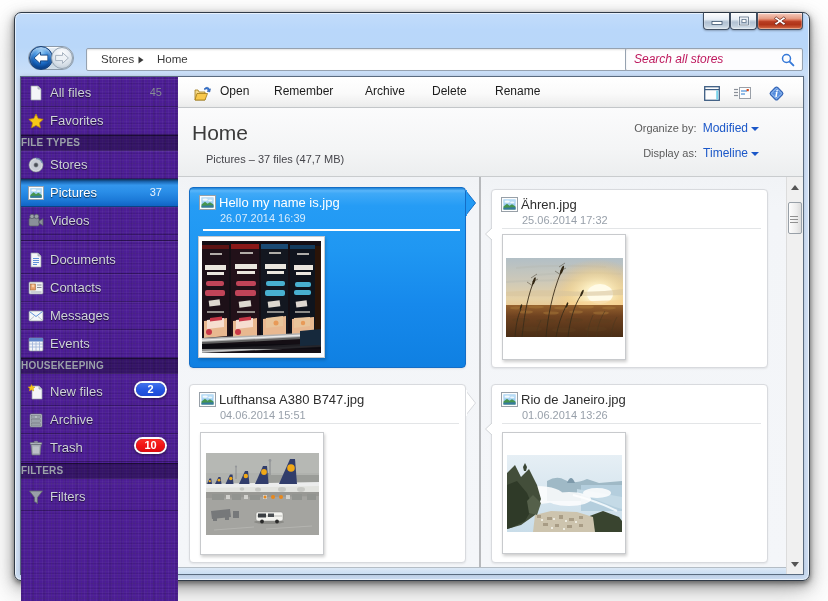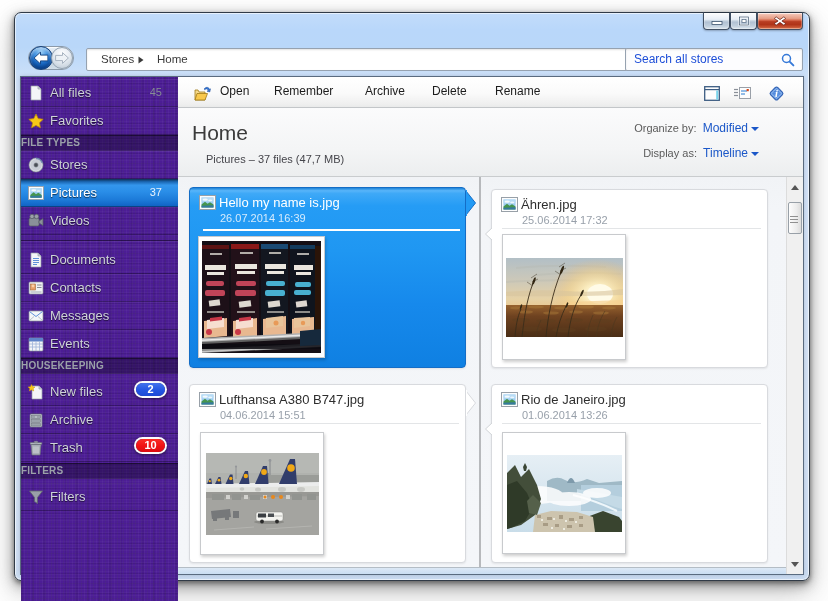--- a/index.html
+++ b/index.html
@@ -17,21 +17,21 @@
 .cap svg{position:absolute;left:50%;top:50%;transform:translate(-50%,-50%)}
 
 .navcap{position:absolute;left:13px;top:33px;width:46px;height:24px;border-radius:12px;background:linear-gradient(180deg,#e9f0f7,#c9d6e2 50%,#bac9d8 52%,#d3dfe9);border:1px solid #8c9aa9;box-shadow:inset 0 1px 0 rgba(255,255,255,.8)}
 .navbtn{position:absolute;border-radius:50%}
 .back{left:14px;top:33px;width:24px;height:24px;background:radial-gradient(circle at 50% 22%,#9ed0f6 0%,#4796e2 30%,#1a6ac4 58%,#084a9e 85%,#063e86 100%);border:1px solid #16427c;box-shadow:inset 0 2px 3px rgba(255,255,255,.55),inset 0 -2px 4px rgba(0,20,60,.35)}
 .fwd{left:36px;top:34px;width:22px;height:22px;background:radial-gradient(circle at 50% 30%,#ffffff 0%,#e9eef4 40%,#ccd6e0 75%,#bfcbd8 100%);border:1px solid #93a2b1}
 .navbtn svg{position:absolute;left:50%;top:50%;transform:translate(-50%,-50%)}
 .crumb{position:absolute;left:71px;top:35px;width:580px;height:23px;background:#fff;border:1px solid #96a2b0;border-radius:2px;box-shadow:inset 0 1px 2px rgba(0,0,0,.12)}
 .crumb .t{position:absolute;top:0;line-height:21px;font-size:11.5px;color:#3a3a3a}
 .search{position:absolute;left:610px;top:35px;width:178px;height:23px;background:#fdfdfe;border:1px solid #96a2b0;border-radius:2px;box-shadow:inset 0 1px 2px rgba(0,0,0,.1)}
-.search .ph{position:absolute;left:8px;top:0;line-height:21px;font-size:12px;color:#1d4ed8}
+.search .ph{position:absolute;left:8px;top:0;line-height:21px;font-size:12px;font-style:italic;color:#be185d}
 
 .client{position:absolute;left:6px;top:64px;width:782px;height:497px;background:#fff;box-shadow:0 0 0 1px #5a6b80,0 0 4px rgba(30,50,80,.35)}
 
 .side{position:absolute;left:0;top:0;width:157px;height:537px;background:#4c1d95;overflow:hidden}
 .side .tex{position:absolute;inset:0;background:
  repeating-linear-gradient(90deg,rgba(255,255,255,.034) 0 1px,rgba(0,0,0,0) 1px 3px),
  repeating-linear-gradient(0deg,rgba(255,255,255,.027) 0 1px,rgba(0,0,0,0) 1px 3px),
  repeating-linear-gradient(90deg,rgba(0,0,0,.09) 0 1px,rgba(0,0,0,0) 1px 6px),
  repeating-linear-gradient(0deg,rgba(0,0,0,.09) 0 1px,rgba(0,0,0,0) 1px 5px),
  repeating-linear-gradient(90deg,rgba(0,0,0,.07) 0 2px,rgba(0,0,0,0) 2px 11px)}

